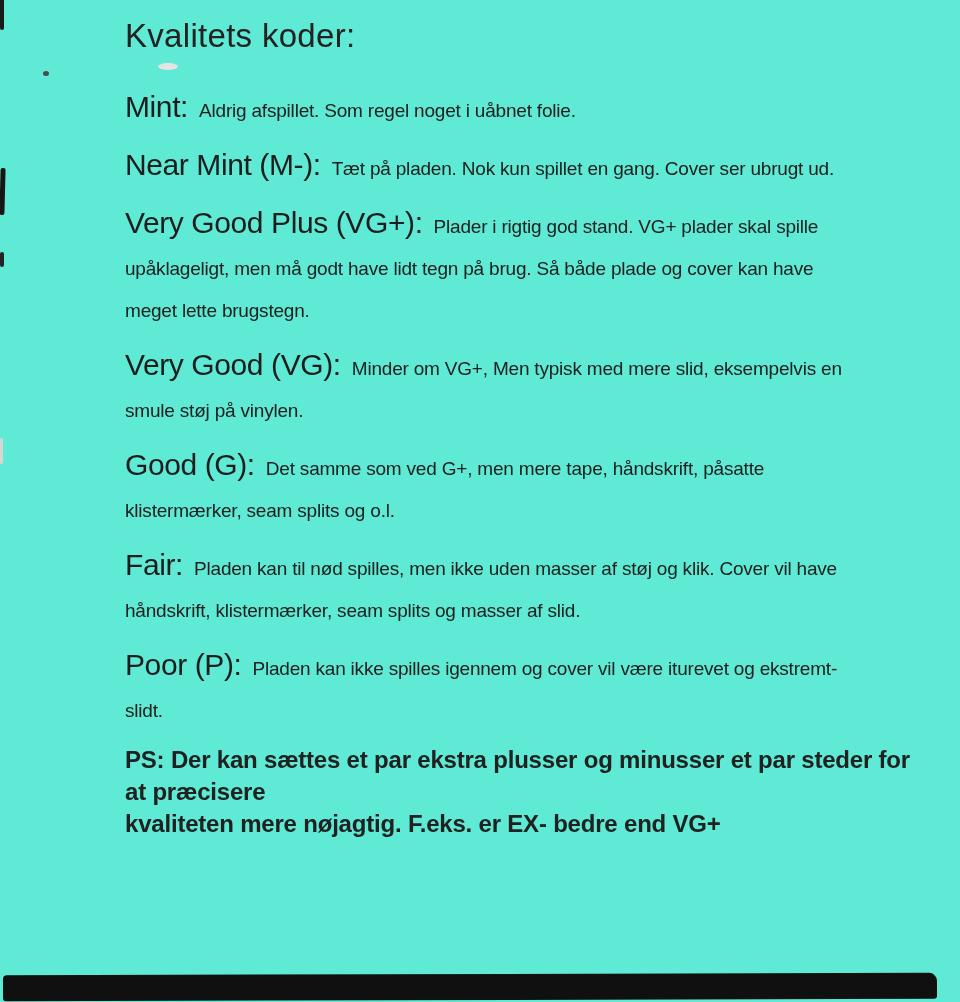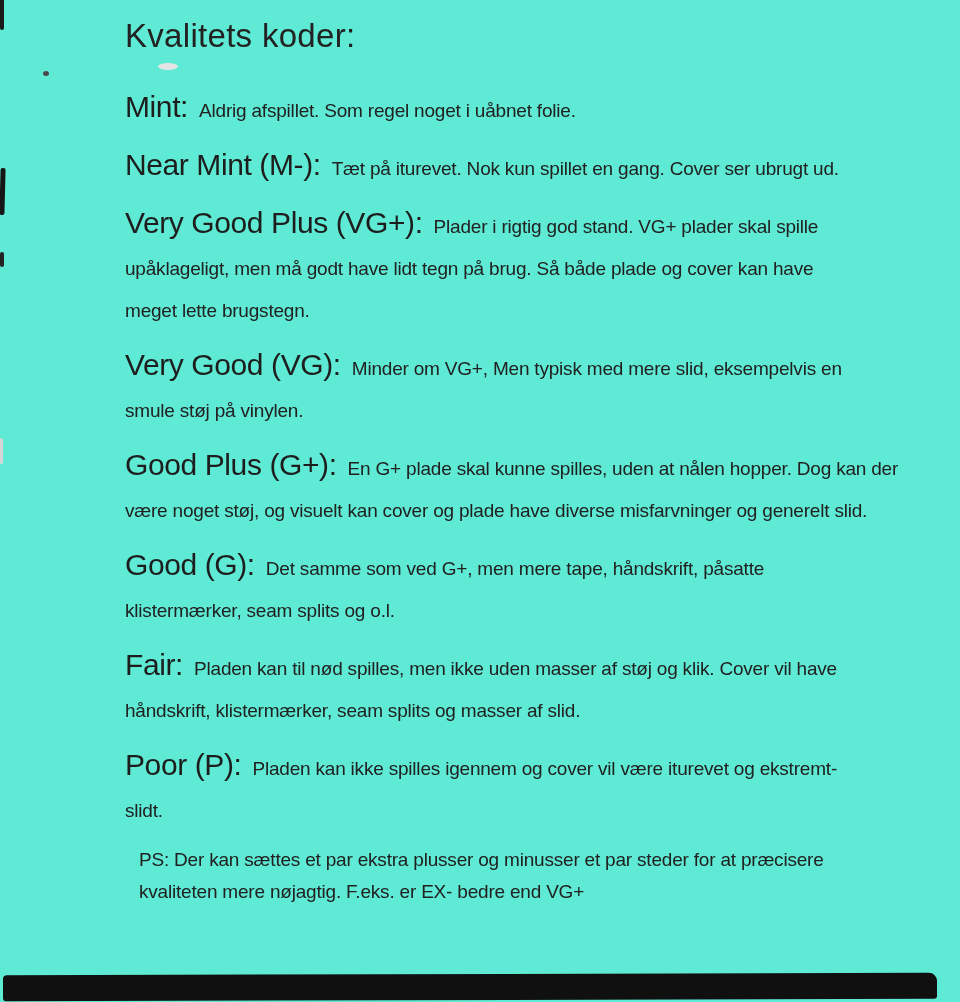--- a/index.html
+++ b/index.html
@@ -37,26 +37,27 @@
   .grade-label {
     font-size: 30px;
     letter-spacing: -0.4px;
     margin-right: 11px;
     color: #1d1d1d;
   }
   .grade-desc {
     white-space: pre-line;
   }
   p.ps {
-    margin: 6px 0 0 14px;
-    font-size: 19px;
+    margin: 6px 0 0 0;
+    font-size: 24px;
     line-height: 32px;
     letter-spacing: -0.2px;
     white-space: pre-line;
     color: #212121;
+    font-weight: bold;
   }
   
   .artifact { position: absolute; pointer-events: none; }
   .art-topleft   { left: 0; top: 0; width: 4px; height: 30px; background: #1a1a1a; border-radius: 0 0 2px 2px; }
   .art-left-mid  { left: 0; top: 168px; width: 5px; height: 47px; background: #161616; border-radius: 2px; transform: rotate(1.5deg); }
   .art-left-low  { left: 0; top: 252px; width: 4px; height: 15px; background: #242424; border-radius: 2px; }
   .art-dot       { left: 43px; top: 71px; width: 6px; height: 5px; background: #4a4a4a; border-radius: 50%; }
   .art-smudge-1  { left: 158px; top: 63px; width: 20px; height: 7px; background: #e4e4e4; border-radius: 50%; }
   .art-smudge-2  { left: 0; top: 438px; width: 3px; height: 26px; background: #d6d6d6; border-radius: 2px; }
   .art-bottombar {
@@ -73,39 +74,35 @@
 
   <div class="content">
 
     <h1 class="title">Kvalitets koder:</h1>
 
     <p class="section">
       <span class="grade-label">Mint:</span><span class="grade-desc">Aldrig afspillet. Som regel noget i uåbnet folie.</span>
     </p>
 
     <p class="section">
-      <span class="grade-label">Near Mint (M-):</span><span class="grade-desc">Tæt på iturevet. Nok kun spillet en gang. Cover ser ubrugt ud.</span>
+      <span class="grade-label">Near Mint (M-):</span><span class="grade-desc">Tæt på pladen. Nok kun spillet en gang. Cover ser ubrugt ud.</span>
     </p>
 
 
     <p class="section">
       <span class="grade-label">Very Good Plus (VG+):</span><span class="grade-desc">Plader i rigtig god stand. VG+ plader skal spille
 upåklageligt, men må godt have lidt tegn på brug. Så både plade og cover kan have
 meget lette brugstegn.</span>
     </p>
 
     <p class="section">
       <span class="grade-label">Very Good (VG):</span><span class="grade-desc">Minder om VG+, Men typisk med mere slid, eksempelvis en
 smule støj på vinylen.</span>
     </p>
 
-    <p class="section">
-      <span class="grade-label">Good Plus (G+):</span><span class="grade-desc">En G+ plade skal kunne spilles, uden at nålen hopper. Dog kan der
-være noget støj, og visuelt kan cover og plade have diverse misfarvninger og generelt slid.</span>
-    </p>
 
     <p class="section">
       <span class="grade-label">Good (G):</span><span class="grade-desc">Det samme som ved G+, men mere tape, håndskrift, påsatte
 klistermærker, seam splits og o.l.</span>
     </p>
 
     <p class="section">
       <span class="grade-label">Fair:</span><span class="grade-desc">Pladen kan til nød spilles, men ikke uden masser af støj og klik. Cover vil have
 håndskrift, klistermærker, seam splits og masser af slid.</span>
     </p>

